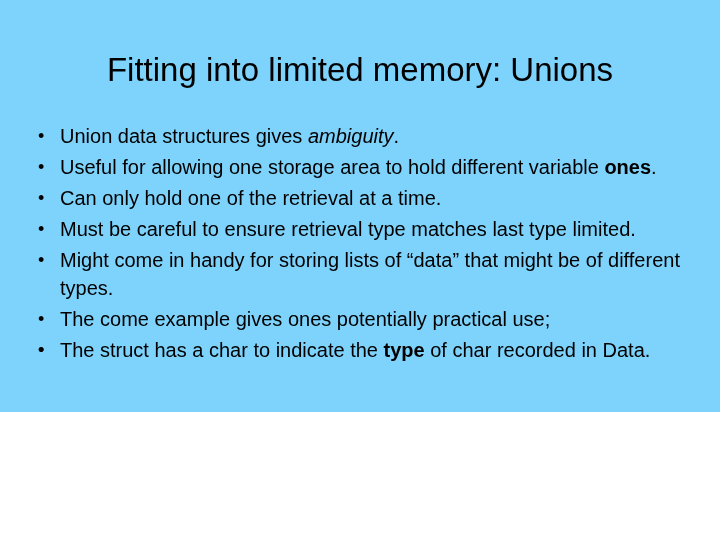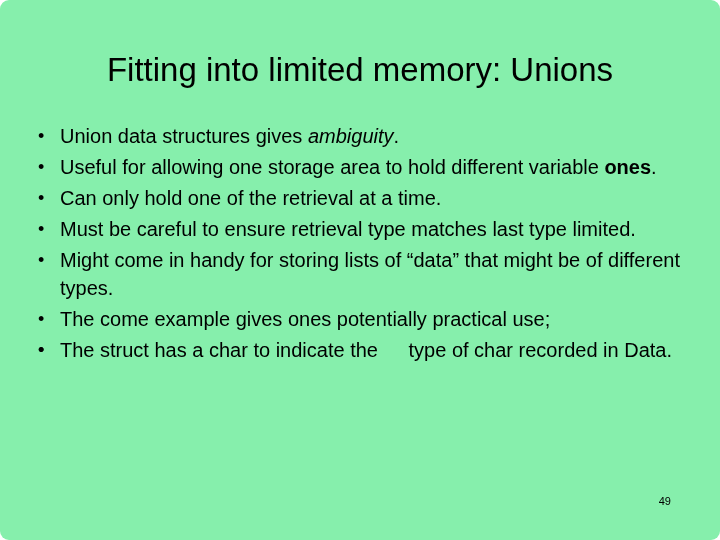--- a/index.html
+++ b/index.html
@@ -3,26 +3,25 @@
 <meta charset="utf-8">
 <style>
   html, body {
     margin: 0;
     padding: 0;
     background: #ffffff;
   }
   .slide {
     position: relative;
     width: 720px;
-    height: 540px;
-    background: #86efac;
+    height: 412px;
+    background: #7dd3fc;
     color: #000000;
     font-family: "Liberation Sans", sans-serif;
     overflow: hidden;
-    border-radius: 9px;
   }
   .slide-title {
     position: absolute;
     top: 50px;
     left: 0;
     width: 720px;
     text-align: center;
     font-size: 33px;
     font-weight: 400;
     line-height: 40px;
@@ -67,17 +66,17 @@
   <div class="slide-title">Fitting into limited memory: Unions</div>
 
   <ul class="bullet-list" id="bullet-list">
       <li><span class="marker">•</span><span><span>Union data structures gives </span><span style="font-style: italic;">ambiguity</span><span>.</span></span></li>
       <li><span class="marker">•</span><span><span>Useful for allowing one storage area to hold different variable </span><span style="font-weight: bold;">ones</span><span>.</span></span></li>
       <li><span class="marker">•</span><span><span>Can only hold one of the retrieval at a time.</span></span></li>
       <li><span class="marker">•</span><span><span>Must be careful to ensure retrieval type matches last type limited.</span></span></li>
       <li><span class="marker">•</span><span><span>Might come in handy for storing lists of “data” that might be of different types.</span></span></li>
       <li><span class="marker">•</span><span><span>The come example gives ones potentially practical use;</span></span></li>
       <li><span class="marker">•</span></li>
-      <li><span class="marker">•</span><span><span>The struct has a char to indicate the </span><span style="font-weight: normal; margin-left: 25px;">type</span><span> of char recorded in Data.</span></span></li>
+      <li><span class="marker">•</span><span><span>The struct has a char to indicate the </span><span style="font-weight: bold;">type</span><span> of char recorded in Data.</span></span></li>
     </ul>
 
   <div class="page-number">49</div>
 </div>
 
 </body></html>

